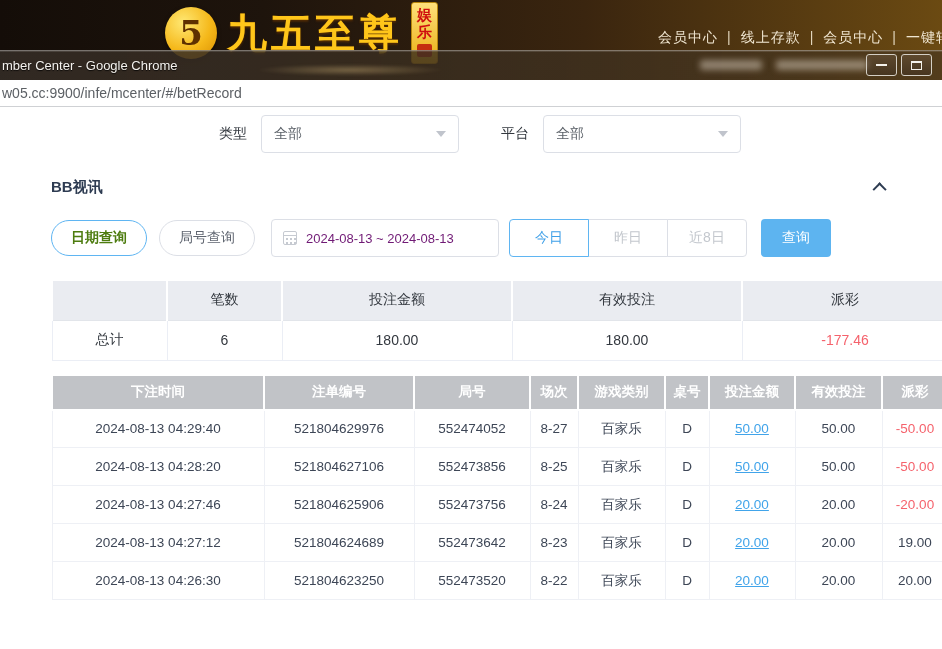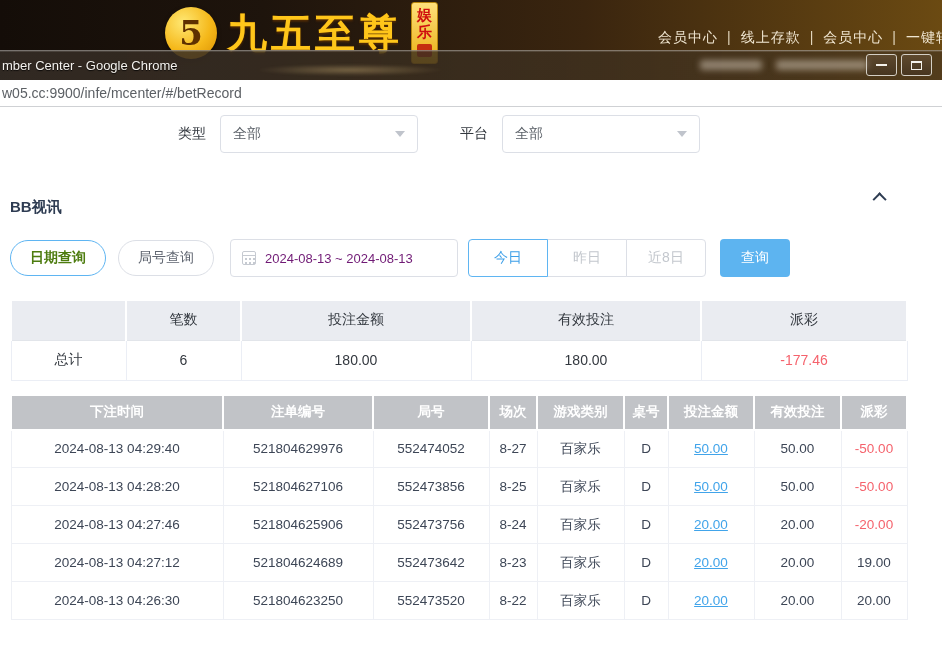--- a/index.html
+++ b/index.html
@@ -71,35 +71,35 @@
   .glyph-max { width:11px; height:9px; border:1px solid #f4f1ea; border-top-width:2px; }
 
   
   .url-bar {
     position:absolute; top:80px; left:0; width:942px; height:27px; z-index:4;
     background:#fff; border-bottom:1px solid #cfd1d4; display:flex; align-items:center;
   }
   .url-text { margin-left:2px; font-size:14px; color:#5c6065; }
 
   
-  .content { position:absolute; top:107px; left:0; width:934px; z-index:4; background:#fff; }
+  .content { position:absolute; top:107px; left:0; width:934px; z-index:4; background:#fff;padding-left:41px; }
 
   .filter-row { display:flex; align-items:center; margin-top:7px; padding-left:178px; height:40px; }
   .filter-label { font-size:14px; color:#33383f; }
   .select {
     display:flex; align-items:center; justify-content:space-between;
     width:198px; height:38px; margin-left:14px; padding:0 12px;
     border:1px solid #dcdfe6; border-radius:4px; background:#fff; cursor:pointer;
   }
   .select .val { font-size:14px; color:#5b6168; }
   .caret-down { width:0; height:0; border-left:5px solid transparent; border-right:5px solid transparent; border-top:6px solid #c0c4cc; }
   .gap-platform { margin-left:42px; }
 
   .section-header { display:flex; align-items:center; justify-content:space-between; margin-top:24px; padding:0 48px 0 10px; }
-  .section-title { font-size:15px; font-weight:bold; color:#2e3c52;margin-top:20px; }
+  .section-title { font-size:15px; font-weight:bold; color:#2e3c52; }
   .chevron-up { width:10px; height:10px; border-left:2px solid #2e3c52; border-top:2px solid #2e3c52; transform:rotate(45deg) translateY(2px); cursor:pointer; }
 
   .query-row { display:flex; align-items:center; margin-top:22px; padding-left:10px; }
   .pill {
     height:36px; padding:0 19px; border-radius:18px; background:#fff;
     font-size:14px; display:flex; align-items:center; cursor:pointer;
   }
   .pill-active { border:1px solid #5fb5f2; color:#4d7c0f; font-weight:bold; }
   .pill-plain { border:1px solid #dcdfe6; color:#5f6570; margin-left:12px; }
   .date-input {

